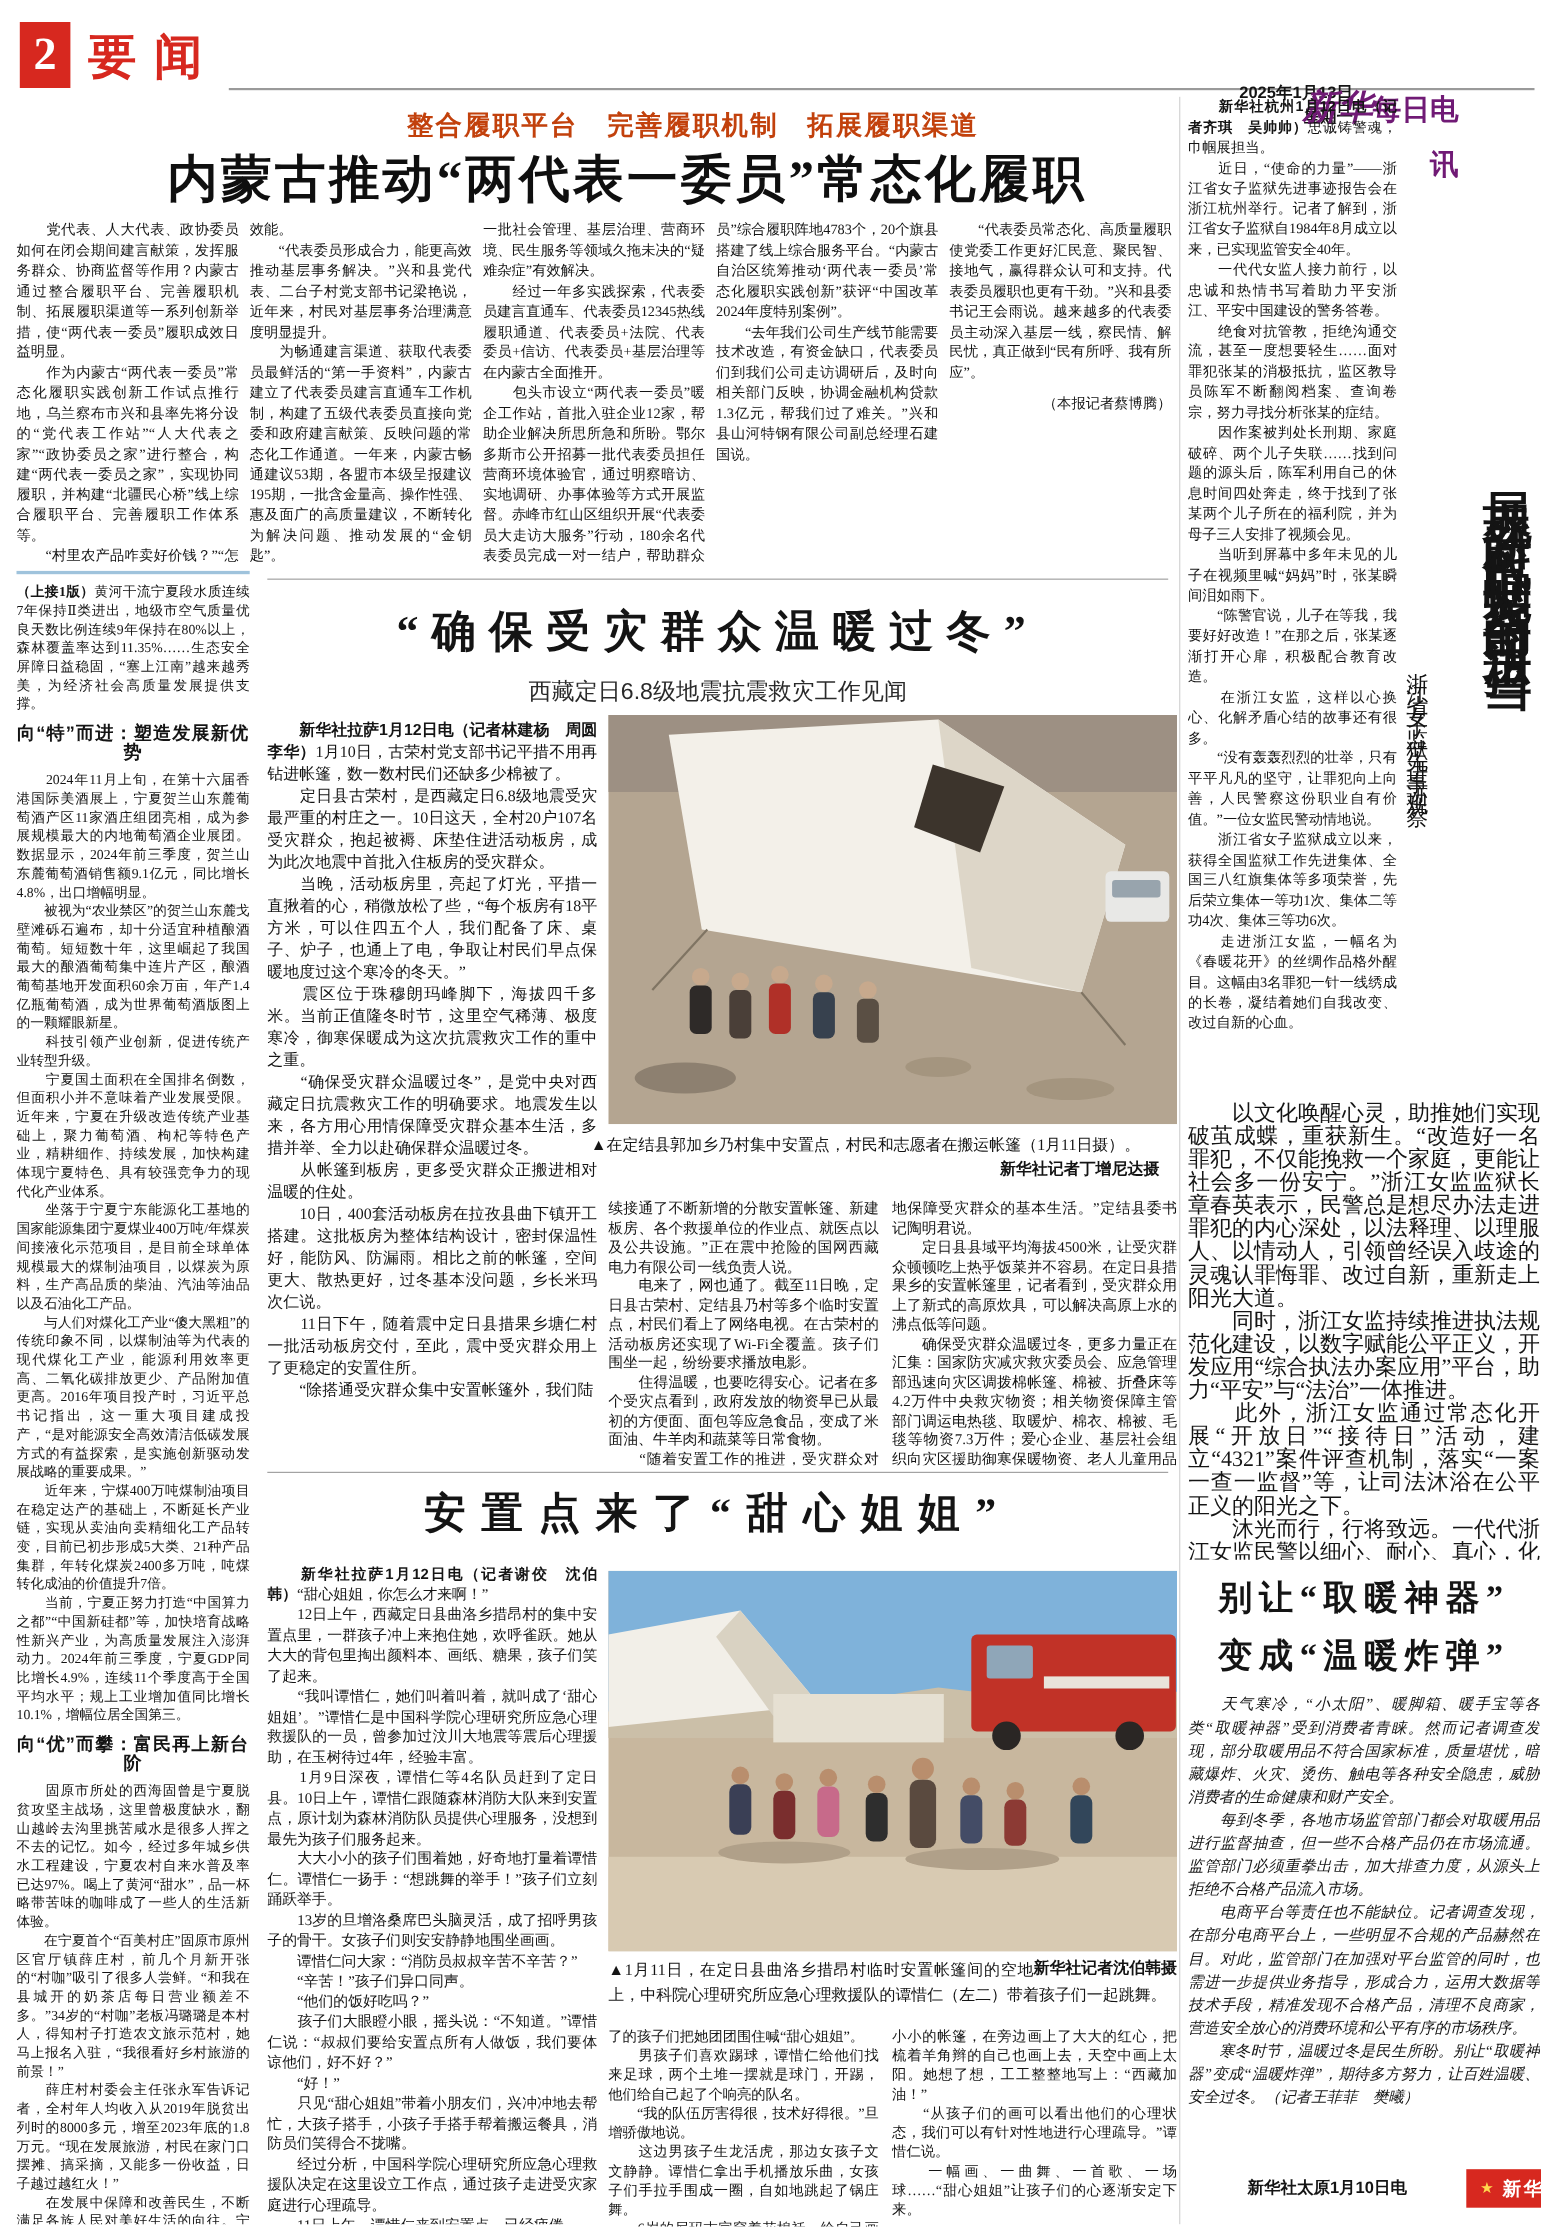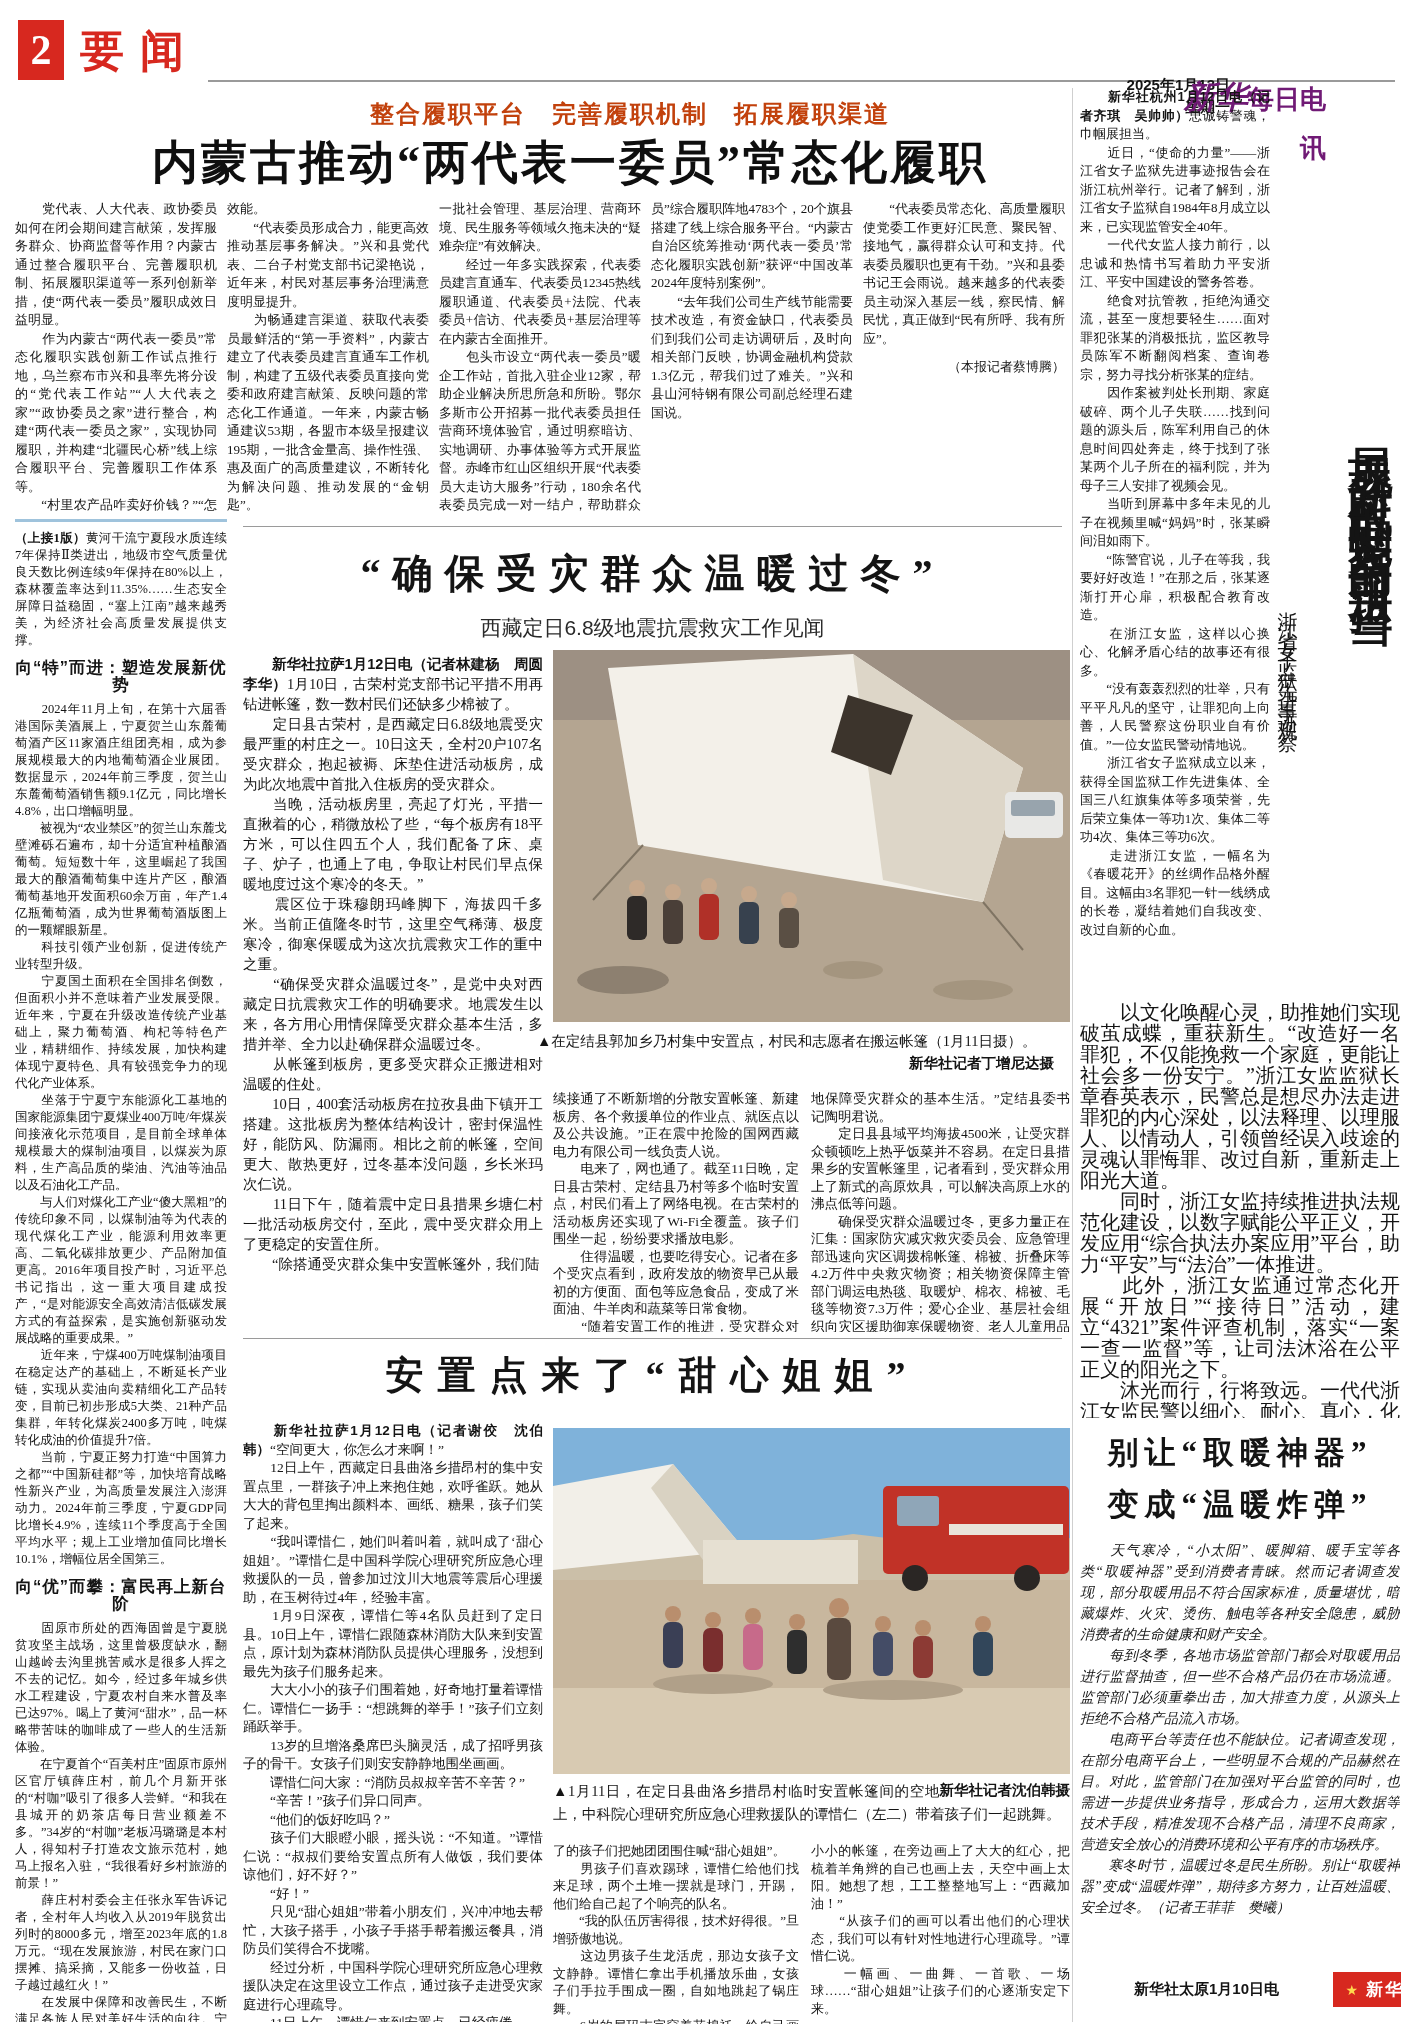--- a/index.html
+++ b/index.html
@@ -168,21 +168,21 @@
 　　“随着安置工作的推进，受灾群众对生活的需求出现了新变化，考虑到当地群众的饮食习惯，我们送去了盐巴、茶叶、酥油和牛羊肉，更好</div>
 <div class="abs clip flow tibet-col3">地保障受灾群众的基本生活。”定结县委书记陶明君说。
 　　定日县县域平均海拔4500米，让受灾群众顿顿吃上热乎饭菜并不容易。在定日县措果乡的安置帐篷里，记者看到，受灾群众用上了新式的高原炊具，可以解决高原上水的沸点低等问题。
 　　确保受灾群众温暖过冬，更多力量正在汇集：国家防灾减灾救灾委员会、应急管理部迅速向灾区调拨棉帐篷、棉被、折叠床等4.2万件中央救灾物资；相关物资保障主管部门调运电热毯、取暖炉、棉衣、棉被、毛毯等物资7.3万件；爱心企业、基层社会组织向灾区援助御寒保暖物资、老人儿童用品等35万件救灾物资……
 　　信心与希望，正在雪域高原汇聚。</div>
 
 <div class="abs rule" style="left:243px;top:1338px;width:819px;height:1px;"></div>
 <div class="abs sweet-headline center">安置点来了“甜心姐姐”</div>
 
 <div class="abs clip sweet-col1">
-  <p class="first flow"><b class="byl">　　新华社拉萨1月12日电</b><b class="byl">（记者谢佼　沈伯韩）</b><span>“空间更大，你怎么才来啊！”</span></p>
+  <p class="first flow"><b class="byl">　　新华社拉萨1月12日电</b><b class="byl">（记者谢佼　沈伯韩）</b><span>“甜心姐姐，你怎么才来啊！”</span></p>
   <div class="flow">　　12日上午，西藏定日县曲洛乡措昂村的集中安置点里，一群孩子冲上来抱住她，欢呼雀跃。她从大大的背包里掏出颜料本、画纸、糖果，孩子们笑了起来。
 　　“我叫谭惜仁，她们叫着叫着，就叫成了‘甜心姐姐’。”谭惜仁是中国科学院心理研究所应急心理救援队的一员，曾参加过汶川大地震等震后心理援助，在玉树待过4年，经验丰富。
 　　1月9日深夜，谭惜仁等4名队员赶到了定日县。10日上午，谭惜仁跟随森林消防大队来到安置点，原计划为森林消防队员提供心理服务，没想到最先为孩子们服务起来。
 　　大大小小的孩子们围着她，好奇地打量着谭惜仁。谭惜仁一扬手：“想跳舞的举手！”孩子们立刻踊跃举手。
 　　13岁的旦增洛桑席巴头脑灵活，成了招呼男孩子的骨干。女孩子们则安安静静地围坐画画。
 　　谭惜仁问大家：“消防员叔叔辛苦不辛苦？”
 　　“辛苦！”孩子们异口同声。
 　　“他们的饭好吃吗？”
 　　孩子们大眼瞪小眼，摇头说：“不知道。”谭惜仁说：“叔叔们要给安置点所有人做饭，我们要体谅他们，好不好？”
 　　“好！”

